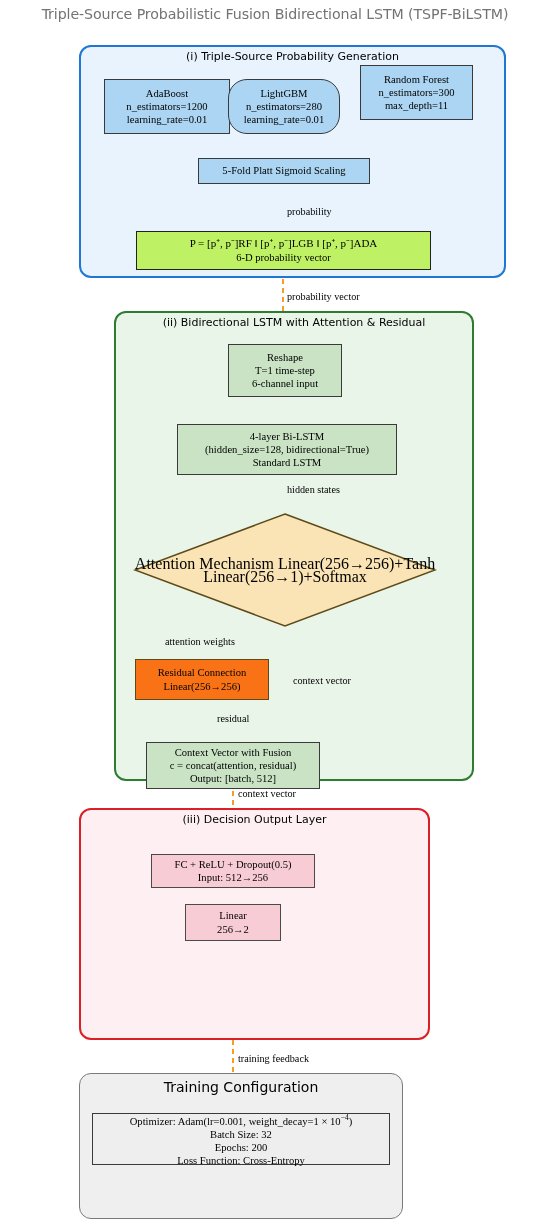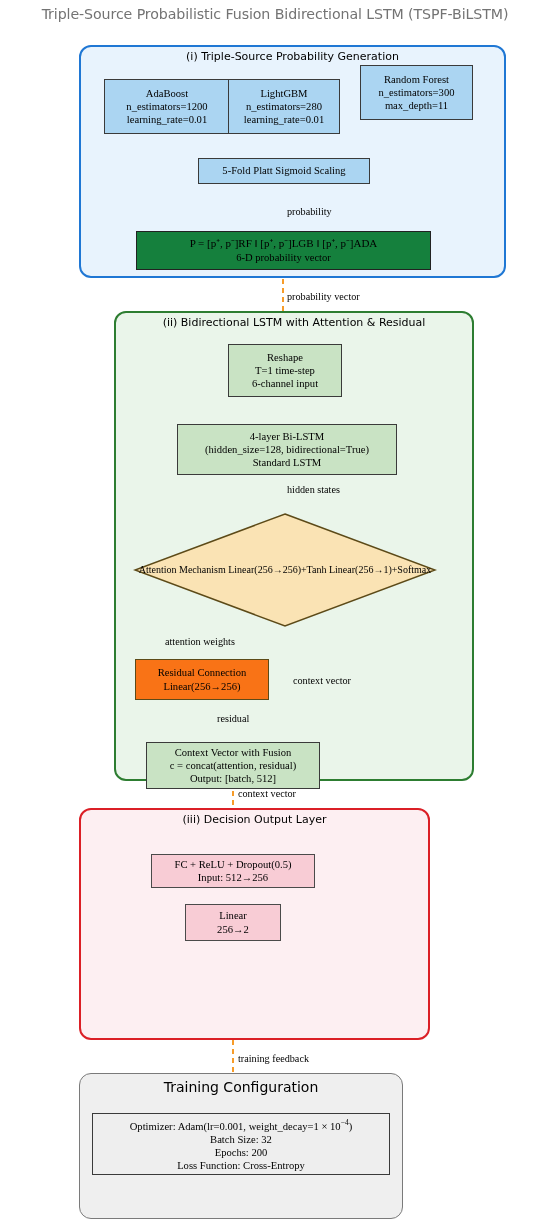--- a/index.html
+++ b/index.html
@@ -84,21 +84,21 @@
     justify-content: center;
     text-align: right;
     font-size: 10.6px;
     line-height: 13.2px;
     color: #000;
   }
   .node .ln { display: block; white-space: nowrap; }
 
   .box-blue   { background: #abd5f2; border: 1.4px solid #3a3a3a; }
   .box-green  { background: #c9e3c4; border: 1.4px solid #3a3a3a; }
-  .box-white  { background: #15803d; border: 1.4px solid #222;    }
+  .box-white  { background: #bef264; border: 1.4px solid #222;    }
   .box-tan    { background: #f97316; border: 1.4px solid #5c4a18; }
   .box-pink   { background: #f8ccd5; border: 1.4px solid #4a4a4a; }
   .box-grey   { background: #eeeeee; border: 1.4px solid #3a3a3a; }
 
   .ellipse-pink {
     background: #f5b6c9;
     border: 1.6px solid #1a1a1a;
     border-radius: 50%;
   }
 
@@ -106,21 +106,21 @@
   .diamond-wrap {
     position: absolute;
     display: flex;
     align-items: center;
     justify-content: center;
   }
   .diamond-wrap .dtext {
     position: relative;
     z-index: 2;
     text-align: center;
-    font-size: 10px;
+    font-size: 16px;
     line-height: 13.4px;
     color: #000;
   }
 
   
   .edge-label {
     position: absolute;
     font-size: 10.2px;
     color: #000;
     white-space: nowrap;
@@ -175,21 +175,21 @@
   <div class="fig-title">Triple-Source Probabilistic Fusion Bidirectional LSTM (TSPF-BiLSTM)</div>
 
   <div class="cluster" id="cluster-i"></div>
   <div class="cluster-label" style="left:79px; top:50px; width:427px;">(i) Triple-Source Probability Generation</div>
 
   <div class="node box-blue" style="left:104px; top:79px; width:126px; height:55px;">
     <span class="ln">AdaBoost</span>
     <span class="ln">n_estimators=1200</span>
     <span class="ln">learning_rate=0.01</span>
   </div>
-  <div class="node box-blue" style="left:228px; top:79px; width:112px; height:55px;">
+  <div class="node box-blue" style="left:228px; top:79px; width:112px; height:55px;border-radius:19px;">
     <span class="ln">LightGBM</span>
     <span class="ln">n_estimators=280</span>
     <span class="ln">learning_rate=0.01</span>
   </div>
   <div class="node box-blue" style="left:360px; top:65px; width:113px; height:55px;">
     <span class="ln">Random Forest</span>
     <span class="ln">n_estimators=300</span>
     <span class="ln">max_depth=11</span>
   </div>
 
@@ -263,21 +263,21 @@
     <span class="ln">Linear</span>
     <span class="ln">256→2</span>
   </div>
 
 
   <div class="edge-label" style="left:238px; top:1053px;">training feedback</div>
 
   <div class="cluster" id="cluster-train"></div>
   <div class="cluster-label" style="left:79px; top:1079px; width:324px; font-size:14px;">Training Configuration</div>
 
-  <div class="node box-grey" style="left:92px; top:1113px; width:298px; height:62px;">
+  <div class="node box-grey" style="left:92px; top:1113px; width:298px; height:52px;">
     <span class="ln">
       <span>Optimizer: Adam(lr=0.001, weight_decay=1 × 10</span><span class="sup">−4</span><span>)</span>
     </span>
     <span class="ln">Batch Size: 32</span>
     <span class="ln">Epochs: 200</span>
     <span class="ln">Loss Function: Cross-Entropy</span>
   </div>
 
 </div>
 

